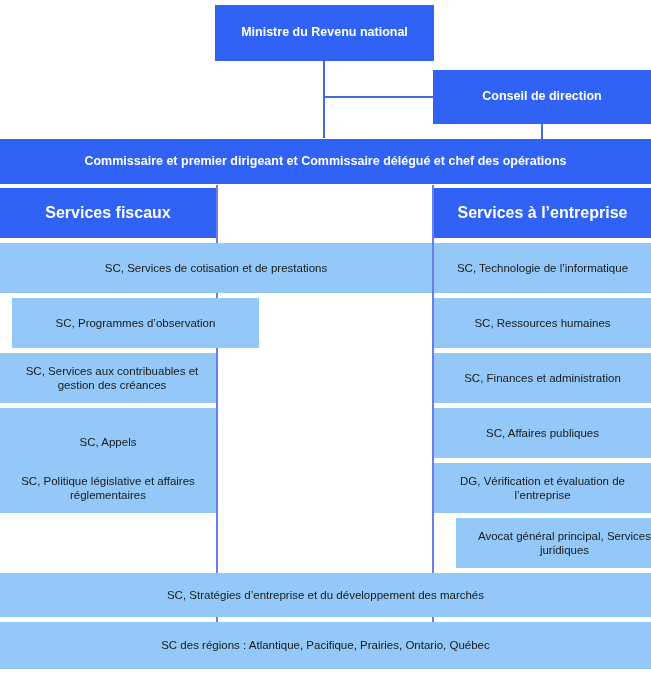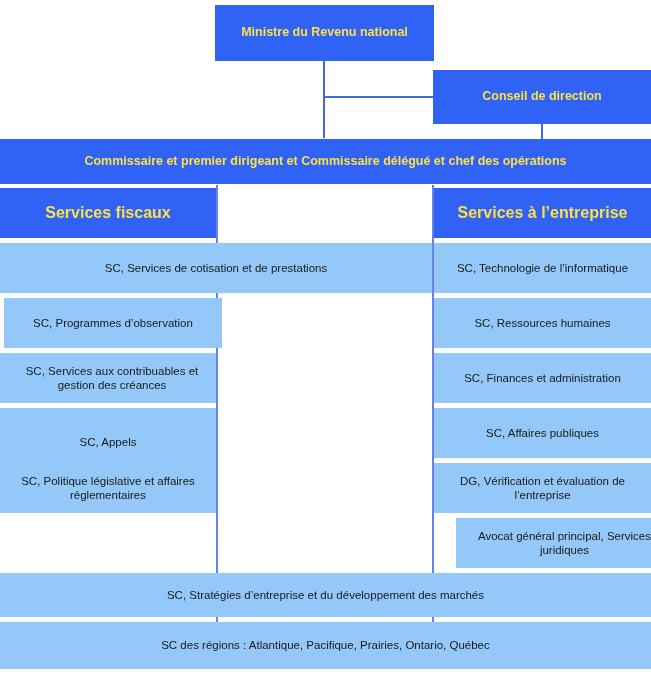--- a/index.html
+++ b/index.html
@@ -27,21 +27,21 @@
     box-sizing: border-box;
     display: flex;
     align-items: center;
     justify-content: center;
     text-align: center;
     line-height: 1.22;
   }
 
   .box.dark {
     background: #2F62F5;
-    color: #fde047;
+    color: #ffffff;
     font-weight: bold;
   }
 
   .box.light {
     background: #93C8F8;
     color: #1a1a1a;
     font-weight: normal;
   }
 
   .box .txt {
@@ -104,21 +104,21 @@
 
 
   <div class="box dark fs-head" style="left:434px; top:188px; width:217px; height:50px;">
     <span class="txt">Services à l’entreprise</span>
   </div>
 
   <div class="box light fs-item" style="left:0px; top:243px; width:432px; height:50px;">
     <span class="txt">SC, Services de cotisation et de prestations</span>
   </div>
 
-  <div class="box light fs-item" style="left:4px; top:298px; width:218px; height:50px;">
+  <div class="box light fs-item" style="left:12px; top:298px; width:247px; height:50px;">
     <span class="txt">SC, Programmes d’observation</span>
   </div>
 
   <div class="box light fs-item" style="left:0px; top:353px; width:216px; height:50px;padding-left:8px;">
     <span class="txt">SC, Services aux contribuables et gestion des créances</span>
   </div>
 
   <div class="box light fs-item" style="left:0px; top:408px; width:216px; height:68px;">
     <span class="txt">SC, Appels</span>
   </div>

